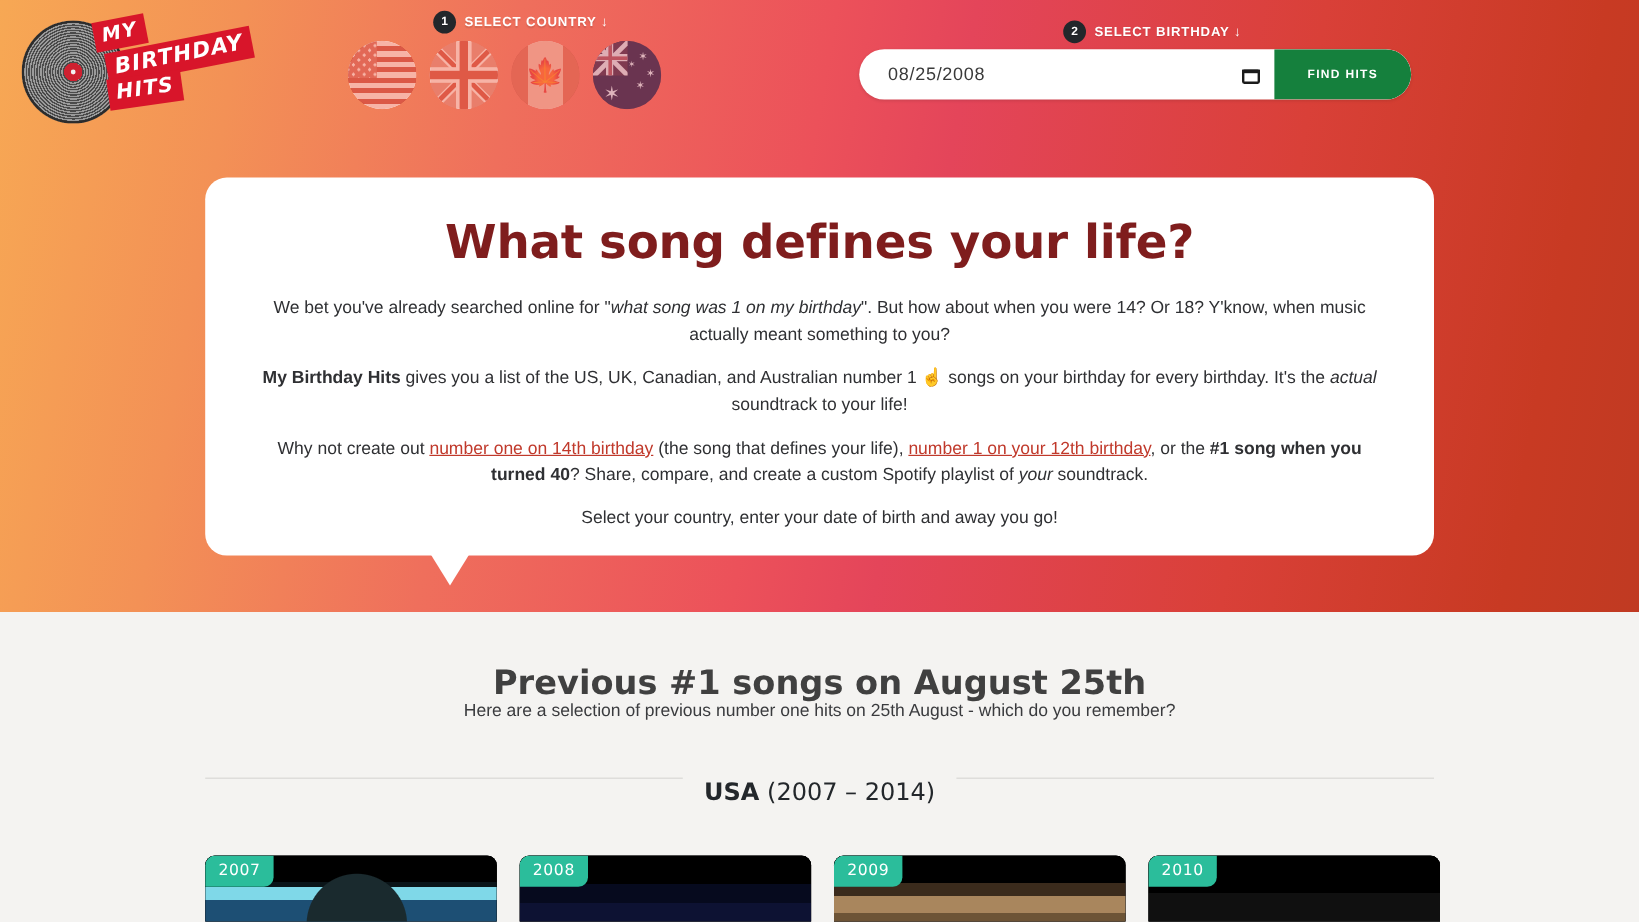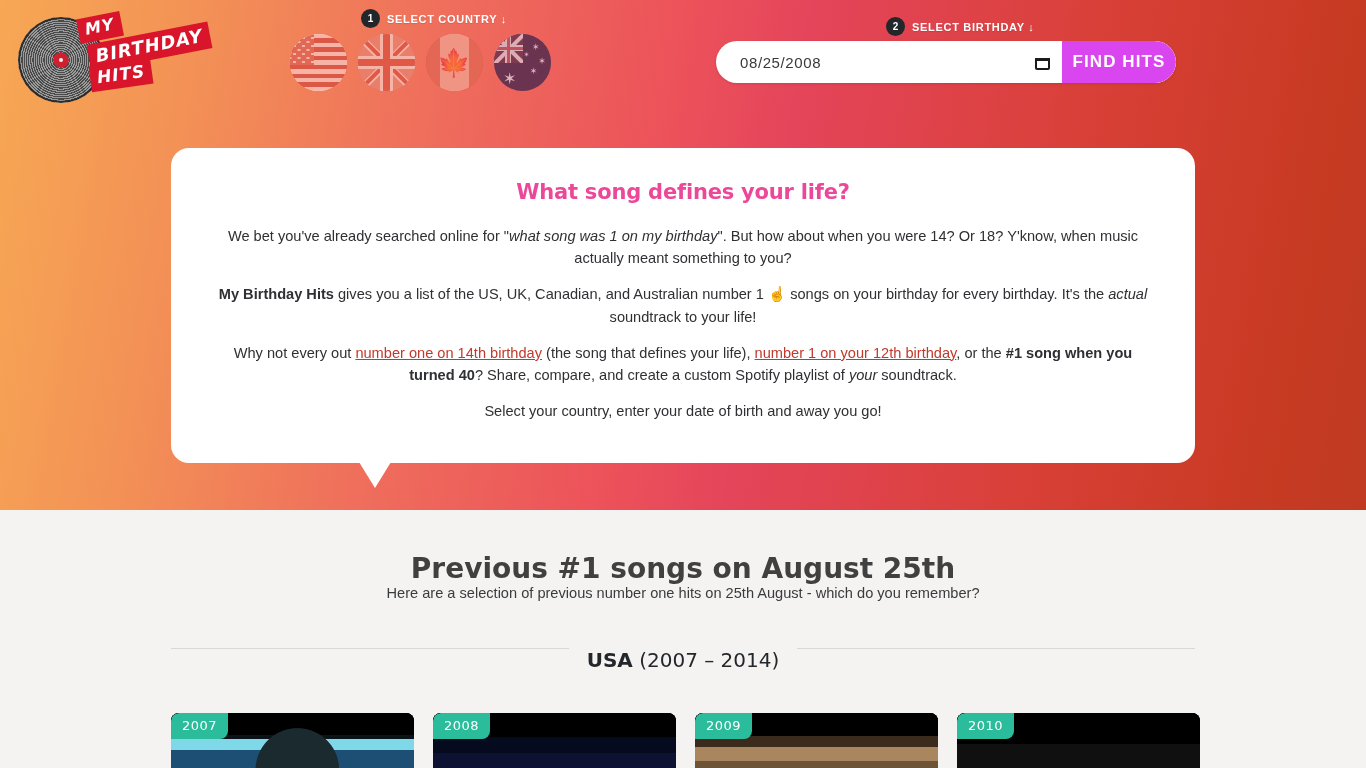--- a/index.html
+++ b/index.html
@@ -159,44 +159,44 @@
   .cal-icon::before {
     content: ""; position: absolute; left: 0; top: 3px; right: 0; bottom: 0;
     border: 2px solid #1b1b1b; border-radius: 2px;
   }
   .cal-icon::after {
     content: ""; position: absolute; left: 0; top: 3px; right: 0; height: 3px;
     background: #1b1b1b;
   }
   .find-btn {
     flex: 0 0 114px;
-    background: #d946ef; color: #fff; border: 0;
+    background: #15803d; color: #fff; border: 0;
     font-family: "Liberation Sans", sans-serif;
-    font-size: 17px; font-weight: bold; letter-spacing: 1.1px;
+    font-size: 10px; font-weight: bold; letter-spacing: 1.1px;
     cursor: pointer; border-radius: 0 21px 21px 0;
   }
 
   
   .card {
     position: absolute; left: 171px; top: 148px;
     width: 1024px; height: 315px;
     background: #fff; border-radius: 18px;
     padding: 32px 44px;
     text-align: center;
   }
   .card::after {
     content: ""; position: absolute;
     left: 188px; bottom: -25px;
     border-left: 16px solid transparent;
     border-right: 16px solid transparent;
     border-top: 26px solid #fff;
   }
   .card h1 {
     font-family: "DejaVu Sans", sans-serif;
-    font-size: 21px; font-weight: bold; color: #ec4899;
+    font-size: 39px; font-weight: bold; color: #7f1d1d;
     letter-spacing: -.2px; margin-bottom: 21px;
   }
   .card p {
     font-size: 14.6px; line-height: 1.52; color: #2f3033;
     margin-bottom: 14px;
   }
   .card p:last-child { margin-bottom: 0; }
   .card a { color: #c0392b; text-decoration: underline; }
   .card b { font-weight: bold; }
   .card i { font-style: italic; }
@@ -341,21 +341,21 @@
 
     <p>
       <span>We bet you've already searched online for "</span><i>what song was 1 on my birthday</i><span>". But how about when you were 14? Or 18? Y'know, when music actually meant something to you?</span>
     </p>
 
     <p>
       <b>My Birthday Hits</b><span> gives you a list of the US, UK, Canadian, and Australian number 1 </span><span>☝</span><span> songs on your birthday for every birthday. It's the </span><i>actual</i><span> soundtrack to your life!</span>
     </p>
 
     <p>
-      <span>Why not every out </span><a href="#">number one on 14th birthday</a><span> (the song that defines your life), </span><a href="#">number 1 on your 12th birthday</a><span>, or the </span><b>#1 song when you turned 40</b><span>? Share, compare, and create a custom Spotify playlist of </span><i>your</i><span> soundtrack.</span>
+      <span>Why not create out </span><a href="#">number one on 14th birthday</a><span> (the song that defines your life), </span><a href="#">number 1 on your 12th birthday</a><span>, or the </span><b>#1 song when you turned 40</b><span>? Share, compare, and create a custom Spotify playlist of </span><i>your</i><span> soundtrack.</span>
     </p>
 
     <p>Select your country, enter your date of birth and away you go!</p>
   </div>
 </div>
 
 <div class="lower">
   <h2>Previous #1 songs on August 25th</h2>
   <div class="sub">Here are a selection of previous number one hits on 25th August - which do you remember?</div>
 

